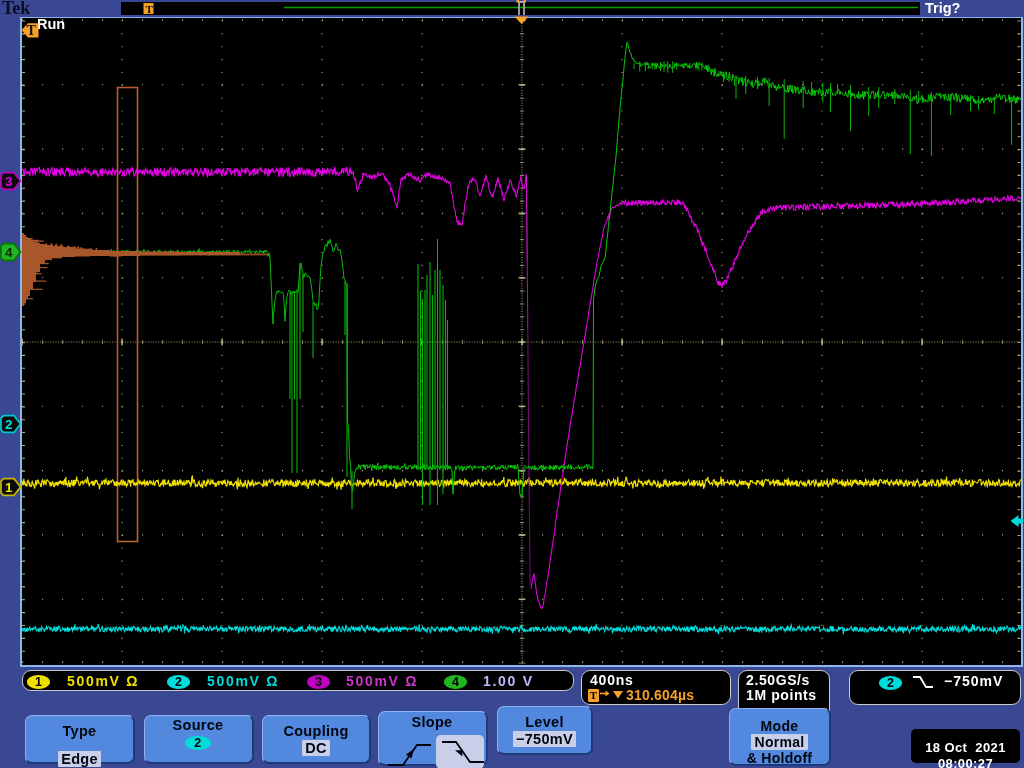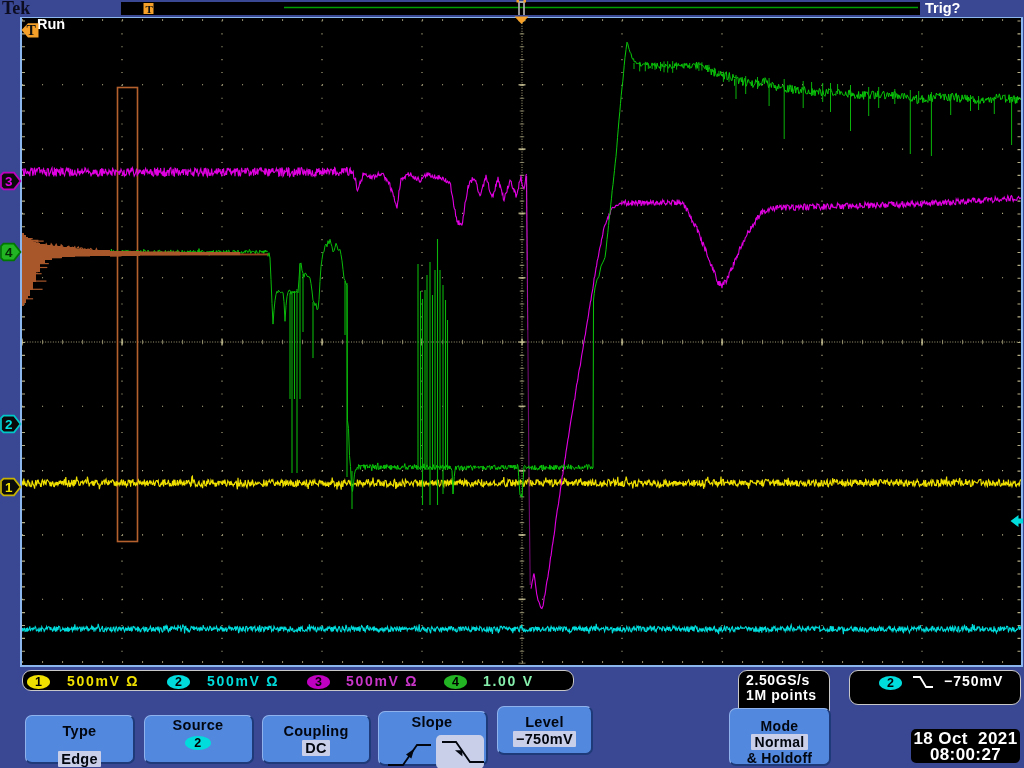--- a/index.html
+++ b/index.html
@@ -18,41 +18,49 @@
 #rb2 { left:581px; top:669.5px; width:150px; height:35px; }
 #rb3 { left:738px; top:669.5px; width:92px;  height:50px; }
 #rb4 { left:849px; top:669.5px; width:172px; height:35px; }
 .badge { display:inline-block; width:23px; height:14px; border-radius:50%; color:#000;
   text-align:center; font-size:12.5px; line-height:14.5px; font-weight:bold; }
 .btn { position:absolute; background:#5288dd; border-radius:7px; color:#02060f; font-weight:bold;
   font-size:14.5px; letter-spacing:0.3px; text-align:center; border-top:1.5px solid #8fb2ec; border-left:1.5px solid #8fb2ec;
   border-bottom:2px solid #1e3a78; border-right:2px solid #1e3a78; }
 .hl { background:#c9cfe9; padding:0 3px; border-radius:1px; }
 #date { position:absolute; left:911px; top:729px; width:109px; height:34px; background:#000;
-  border-radius:5px; color:#fff; font-weight:bold; font-size:17px; text-align:center; line-height:16px; padding-top:2px; letter-spacing:0.4px; }
+  border-radius:5px; color:#fff; font-weight:bold; font-size:13px; text-align:center; line-height:16px; padding-top:11px; letter-spacing:0.4px; }
 svg.overlay { position:absolute; left:0; top:0; pointer-events:none; }
 </style></head>
 <body>
 <div id="screen">
 <div id="grat"></div>
 <div id="topbar"></div>
 <div id="recview"></div>
 <div id="tek">Tek</div>
     <div id="run">Run</div>
     <div id="trig">Trig?</div>
 
 <div class="box" id="rb1">
  <span style="position:absolute;left:4px;top:2.5px"><span class="badge" style="background:#f0e000">1</span></span>
  <span style="position:absolute;left:44px;top:2px;color:#f0e000;letter-spacing:1.7px">500mV Ω</span>
  <span style="position:absolute;left:144px;top:2.5px"><span class="badge" style="background:#00dcdc">2</span></span>
  <span style="position:absolute;left:184px;top:2px;color:#00dcdc;letter-spacing:1.7px">500mV Ω</span>
  <span style="position:absolute;left:284px;top:2.5px"><span class="badge" style="background:#c000c0">3</span></span>
  <span style="position:absolute;left:323px;top:2px;color:#c936c9;letter-spacing:1.7px">500mV Ω</span>
  <span style="position:absolute;left:421px;top:2.5px"><span class="badge" style="background:#22b422">4</span></span>
- <span style="position:absolute;left:460px;top:2px;color:#86efac;letter-spacing:1.7px">1.00 V</span>
+ <span style="position:absolute;left:460px;top:2px;color:#c4b5fd;letter-spacing:1.7px">1.00 V</span>
+</div>
+<div class="box" id="rb2">
+ <span style="position:absolute;left:8px;top:1.5px;letter-spacing:0.8px">400ns</span>
+ <span style="position:absolute;left:6px;top:16.5px;color:#f5a028;letter-spacing:0.2px"><span style="display:inline-block;background:#f5a028;color:#000;width:11px;height:13px;text-align:center;font-size:11px;line-height:13px;border-radius:1px;font-family:'Liberation Serif',serif;vertical-align:1px">T</span><svg width="27" height="12" viewBox="0 0 27 12" style="vertical-align:-1px">
+          <path d="M1,4.5 L9,4.5" stroke="#f5a028" stroke-width="1.6" fill="none"></path>
+          <path d="M6.5,1.5 L10.5,4.5 L6.5,7.5 Z" fill="#f5a028"></path>
+          <path d="M14,2 L24,2 L19,9.5 Z" fill="#f5a028"></path>
+        </svg>310.604µs</span>
 </div>
 <div class="box" id="rb3">
  <span style="position:absolute;left:7px;top:1.5px;letter-spacing:0.6px">2.50GS/s</span>
  <span style="position:absolute;left:7px;top:16.5px;letter-spacing:0.6px">1M points</span>
 </div>
 <div class="box" id="rb4">
  <span style="position:absolute;left:29px;top:3px"><span class="badge" style="background:#00dcdc">2</span></span>
  <svg style="position:absolute;left:62px;top:4px" width="22" height="14" viewBox="0 0 22 14">
    <path d="M1,2 L8,2 L14,12 L21,12" fill="none" stroke="#fff" stroke-width="1.8"></path>
       </svg>

